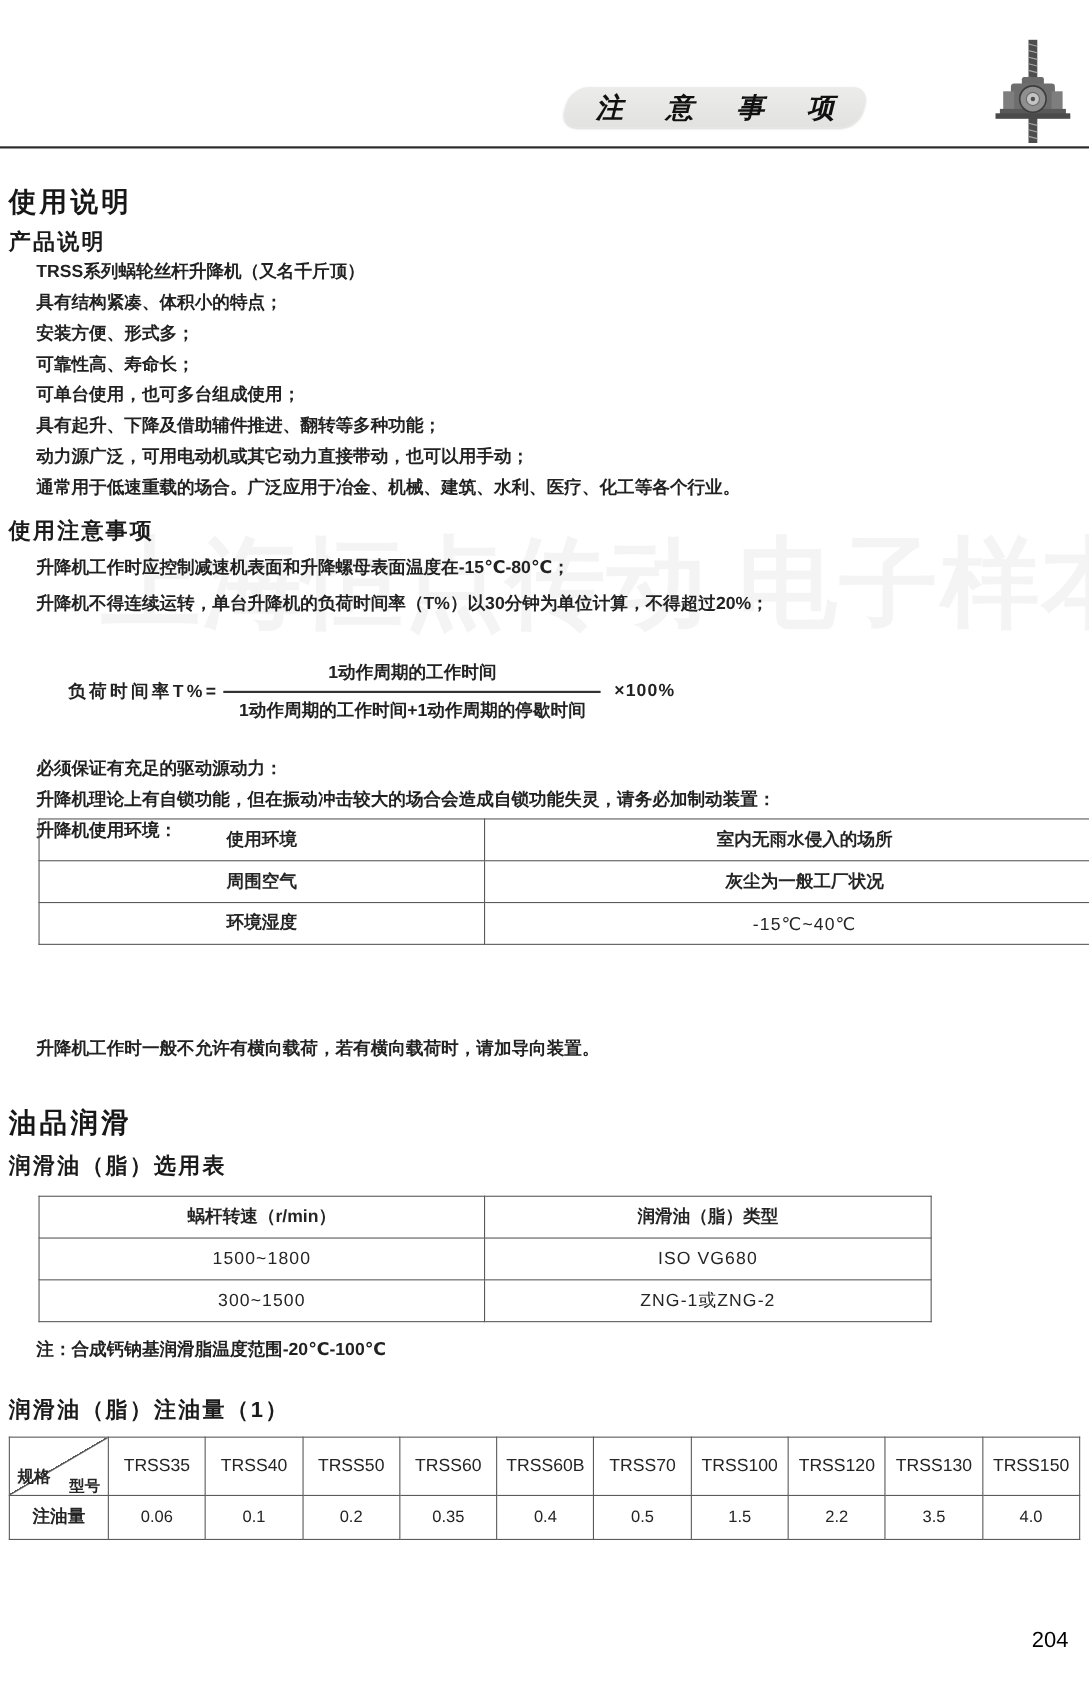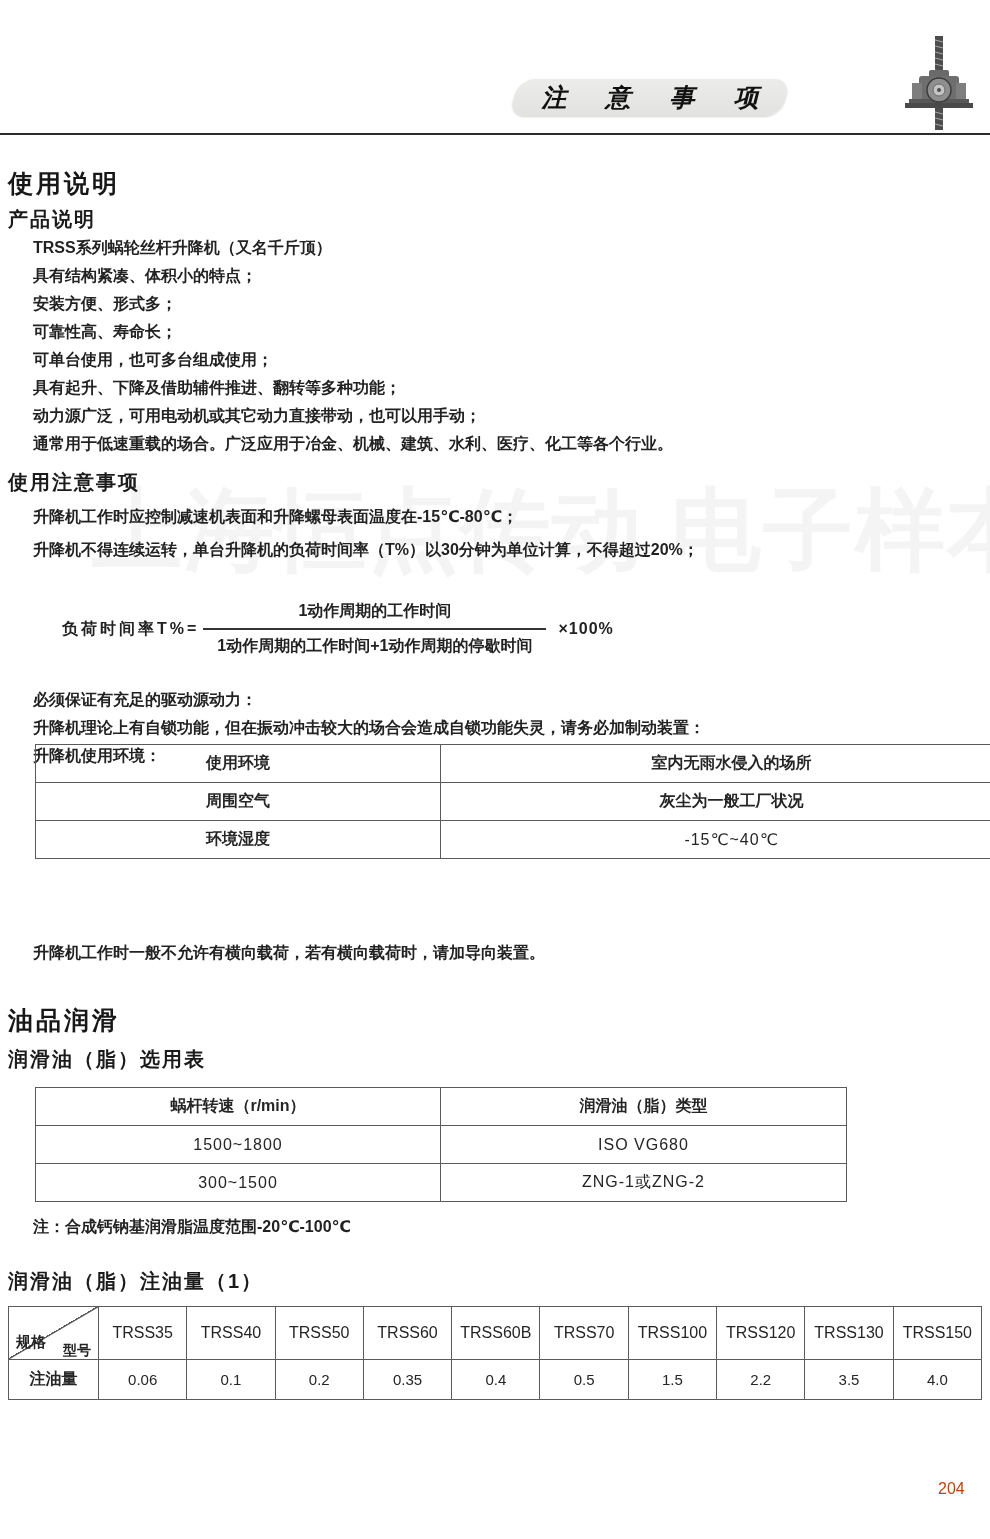--- a/index.html
+++ b/index.html
@@ -67,21 +67,21 @@
   td.diag { position:relative; padding:0; }
   .diag .dline {
     position:absolute; left:0; top:0; right:0; bottom:0;
     background:linear-gradient(to bottom right,
       transparent calc(50% - 1px), #5a5a5a calc(50% - 1px),
       #5a5a5a calc(50% + 0px), transparent calc(50% + 1px));
   }
   .diag .t-top { position:absolute; top:6px; right:7px; font-size:14px; font-weight:bold;margin-top:29px; }
   .diag .t-bot { position:absolute; bottom:7px; left:7px; font-size:15px; font-weight:bold; }
 
-  .pagenum { position:absolute; left:938px; top:1480px; font-size:16px; color:#c2410c;text-align:center; }
+  .pagenum { position:absolute; left:938px; top:1480px; font-size:20px; color:#000000;text-align:center; }
 </style>
 </head>
 <body>
 
 <div class="watermark">上海恒点传动 电子样本</div>
 
 <div class="banner"></div>
 <div class="banner-text">注 意 事 项</div>
 <svg class="jack" width="72" height="96" viewBox="0 0 72 96">
   <rect x="32" y="0" width="8" height="44" fill="#4d4d4d"></rect>

